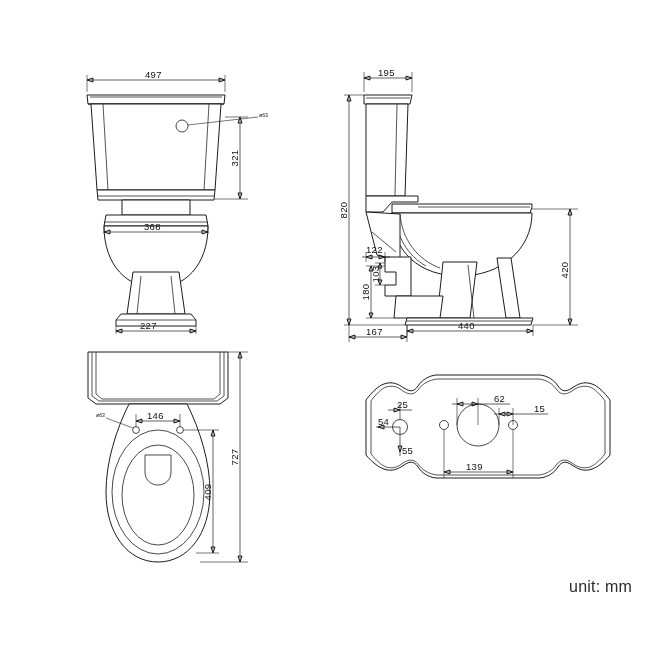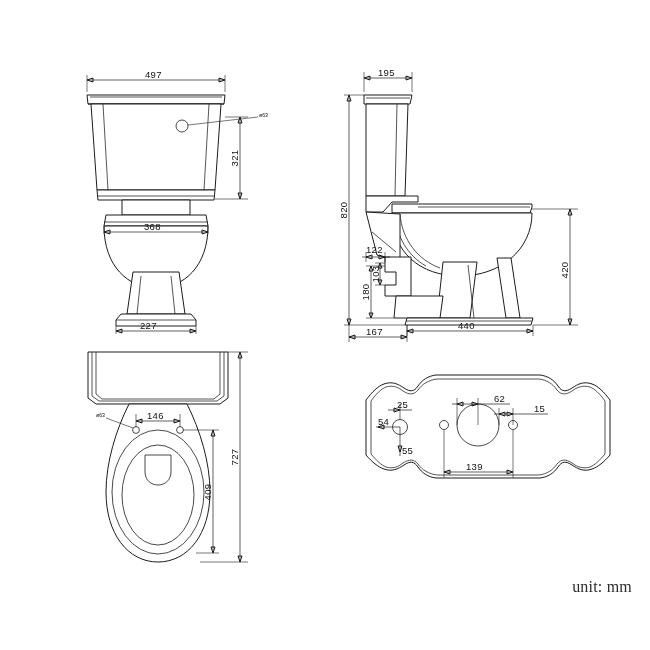--- a/index.html
+++ b/index.html
@@ -10,21 +10,21 @@
     overflow:hidden;
     position:relative;
   }
   #sheet{position:absolute;inset:0;width:650px;height:618px;}
   .unit-label{
     position:absolute;
     right:18px;bottom:22px;
     font-size:16px;
     color:#2b2b2b;
     letter-spacing:.2px;
-    font-family:Liberation Serif, serif;
+    font-family:Liberation Sans, sans-serif;
   }
   svg{display:block;}
   .ln{fill:none;stroke:#1c1c1c;stroke-width:1;}
   .ln-thin{fill:none;stroke:#2a2a2a;stroke-width:0.8;}
   .ln-dim{fill:none;stroke:#1c1c1c;stroke-width:0.7;}
   .ln-ext{fill:none;stroke:#1c1c1c;stroke-width:0.6;}
   .fillw{fill:#ffffff;stroke:#1c1c1c;stroke-width:1;}
   .fillw-thin{fill:#ffffff;stroke:#1c1c1c;stroke-width:0.8;}
   .dimtxt{
     font-family:"Liberation Sans", sans-serif;

